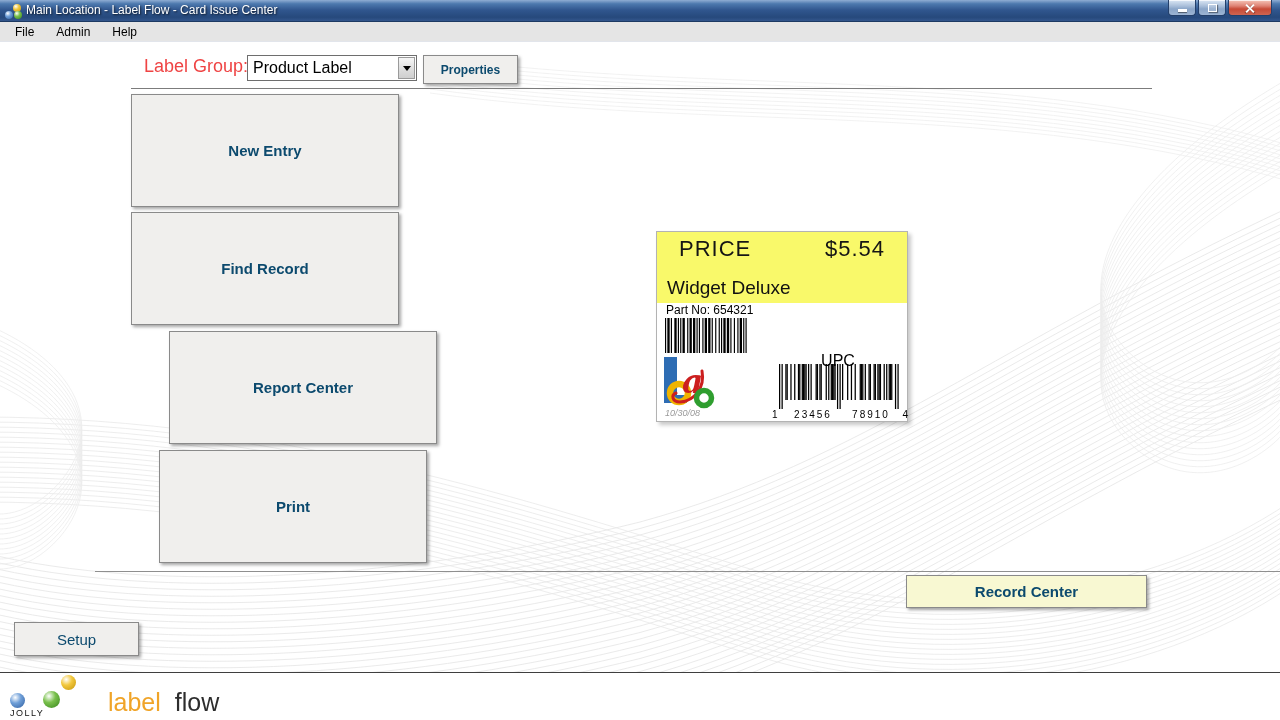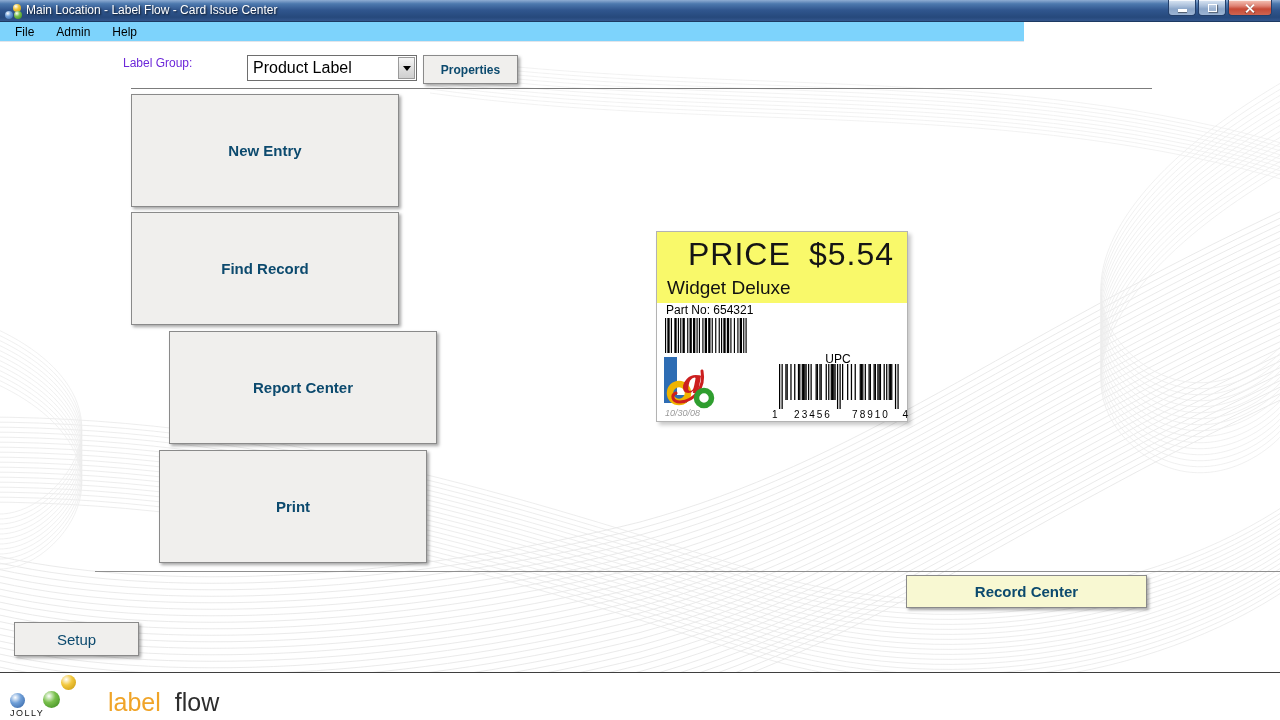--- a/index.html
+++ b/index.html
@@ -42,32 +42,32 @@
   .glyph-x { position:relative; width:10px; height:10px; }
   .glyph-x::before, .glyph-x::after {
     content:""; position:absolute; left:4px; top:0; width:2px; height:11px;
     background:#fff; box-shadow:0 1px 1px rgba(0,0,0,.4);
   }
   .glyph-x::before { transform:rotate(45deg); }
   .glyph-x::after  { transform:rotate(-45deg); }
 
   
   .menubar {
-    position:absolute; top:22px; left:0; width:1024px; height:20px;
-    background:#7dd3fc; border-bottom:1px solid #e2e5eb;
+    position:absolute; top:22px; left:0; width:1280px; height:20px;
+    background:#e5e5e5; border-bottom:1px solid #e2e5eb;
     display:flex; align-items:center; font-size:12px; color:#000;
   }
   .menu-item { padding:0 11px; height:100%; display:flex; align-items:center; cursor:default; }
   .menu-item:first-child { margin-left:4px; }
 
   
   .content { position:absolute; top:42px; left:0; width:1280px; height:630px; background:#fff; }
   .swirls { position:absolute; top:0; left:0; pointer-events:none; }
 
-  .lg-label { position:absolute; left:123px; top:56px; font-size:12px; color:#6d28d9; }
+  .lg-label { position:absolute; left:144px; top:56px; font-size:18px; color:#ef4444; }
   .lg-select {
     position:absolute; left:247px; top:55px; width:170px; height:26px;
     background:#fff; border:1px solid #6e6e6e; display:flex; align-items:center;
   }
   .lg-select .value { flex:1; font-size:16px; padding-left:5px; color:#000; overflow:hidden; white-space:nowrap; }
   .lg-arrow-btn {
     width:17px; height:22px; margin-right:1px;
     background:linear-gradient(180deg,#f6f6f6,#dcdcdc 60%,#cfcfcf);
     border:1px solid #9a9a9a; display:flex; align-items:center; justify-content:center;
   }
@@ -98,30 +98,30 @@
   .setup-btn { position:absolute; left:14px; top:622px; width:125px; height:34px; font-size:15px; font-weight:normal; }
 
   
   .label-preview {
     position:absolute; left:656px; top:231px; width:252px; height:191px;
     background:#fff; border:1px solid #b3b3b3;
     box-shadow:3px 3px 4px rgba(0,0,0,.22);
   }
   .lp-header { position:absolute; left:0; top:0; width:100%; height:71px; background:#f9f96a; }
   .lp-price-row {
-    position:absolute; left:9px; top:4px; width:100%; padding:0 22px;
+    position:absolute; left:0; top:4px; width:100%; padding:0 22px;
     display:flex; justify-content:space-between;
-    font-size:32px; letter-spacing:1px; color:#151515;
+    font-size:22px; letter-spacing:1px; color:#151515;
   }
   .lp-product { position:absolute; left:10px; top:45px; font-size:19px; color:#111; }
   .lp-partno { position:absolute; left:9px; top:71px; font-size:12px; color:#000; }
   .lp-bc39 { position:absolute; left:8px; top:86px; }
   .lp-logo { position:absolute; left:5px; top:125px; }
   .lp-date { position:absolute; left:8px; top:176px; font-size:9px; font-style:italic; color:#9a9a9a; }
-  .lp-upc-title { position:absolute; left:118px; top:120px; width:126px; text-align:center; font-size:12px; color:#000; }
+  .lp-upc-title { position:absolute; left:118px; top:120px; width:126px; text-align:center; font-size:16px; color:#000; }
   .lp-upc { position:absolute; left:114px; top:132px; }
   .lp-upc text, .lp-bc39 text { font-family:"Liberation Sans", sans-serif; }
 
   
   .footer { position:absolute; left:0; top:673px; width:1280px; height:47px; background:#fff; }
   .jolly-logo { position:absolute; left:10px; top:2px; width:90px; height:44px; }
   .jolly-logo .ball { position:absolute; border-radius:50%; }
   .ball.yellow { background:radial-gradient(circle at 35% 30%, #fff 0%, #f2c83e 40%, #c49308 100%); }
   .ball.blue   { background:radial-gradient(circle at 35% 30%, #fff 0%, #6f9fd8 40%, #2d5c9e 100%); }
   .ball.green  { background:radial-gradient(circle at 35% 30%, #fff 0%, #79c04c 40%, #35831a 100%); }

